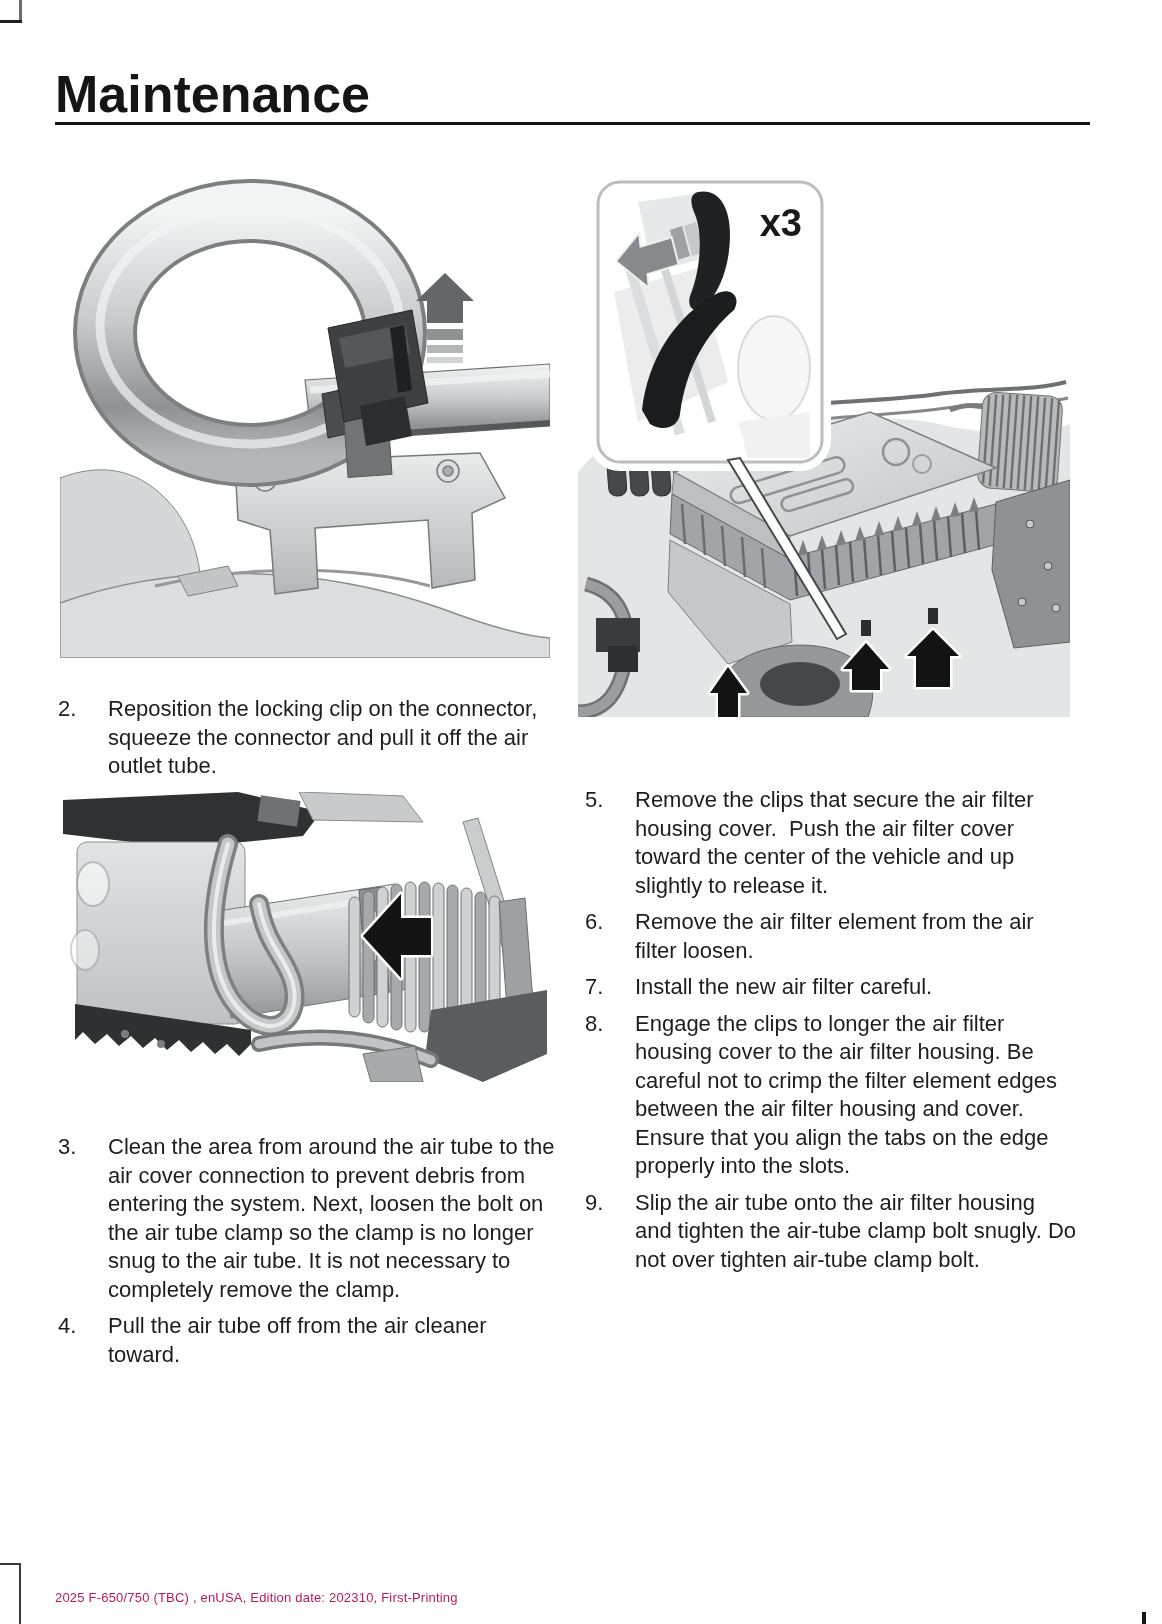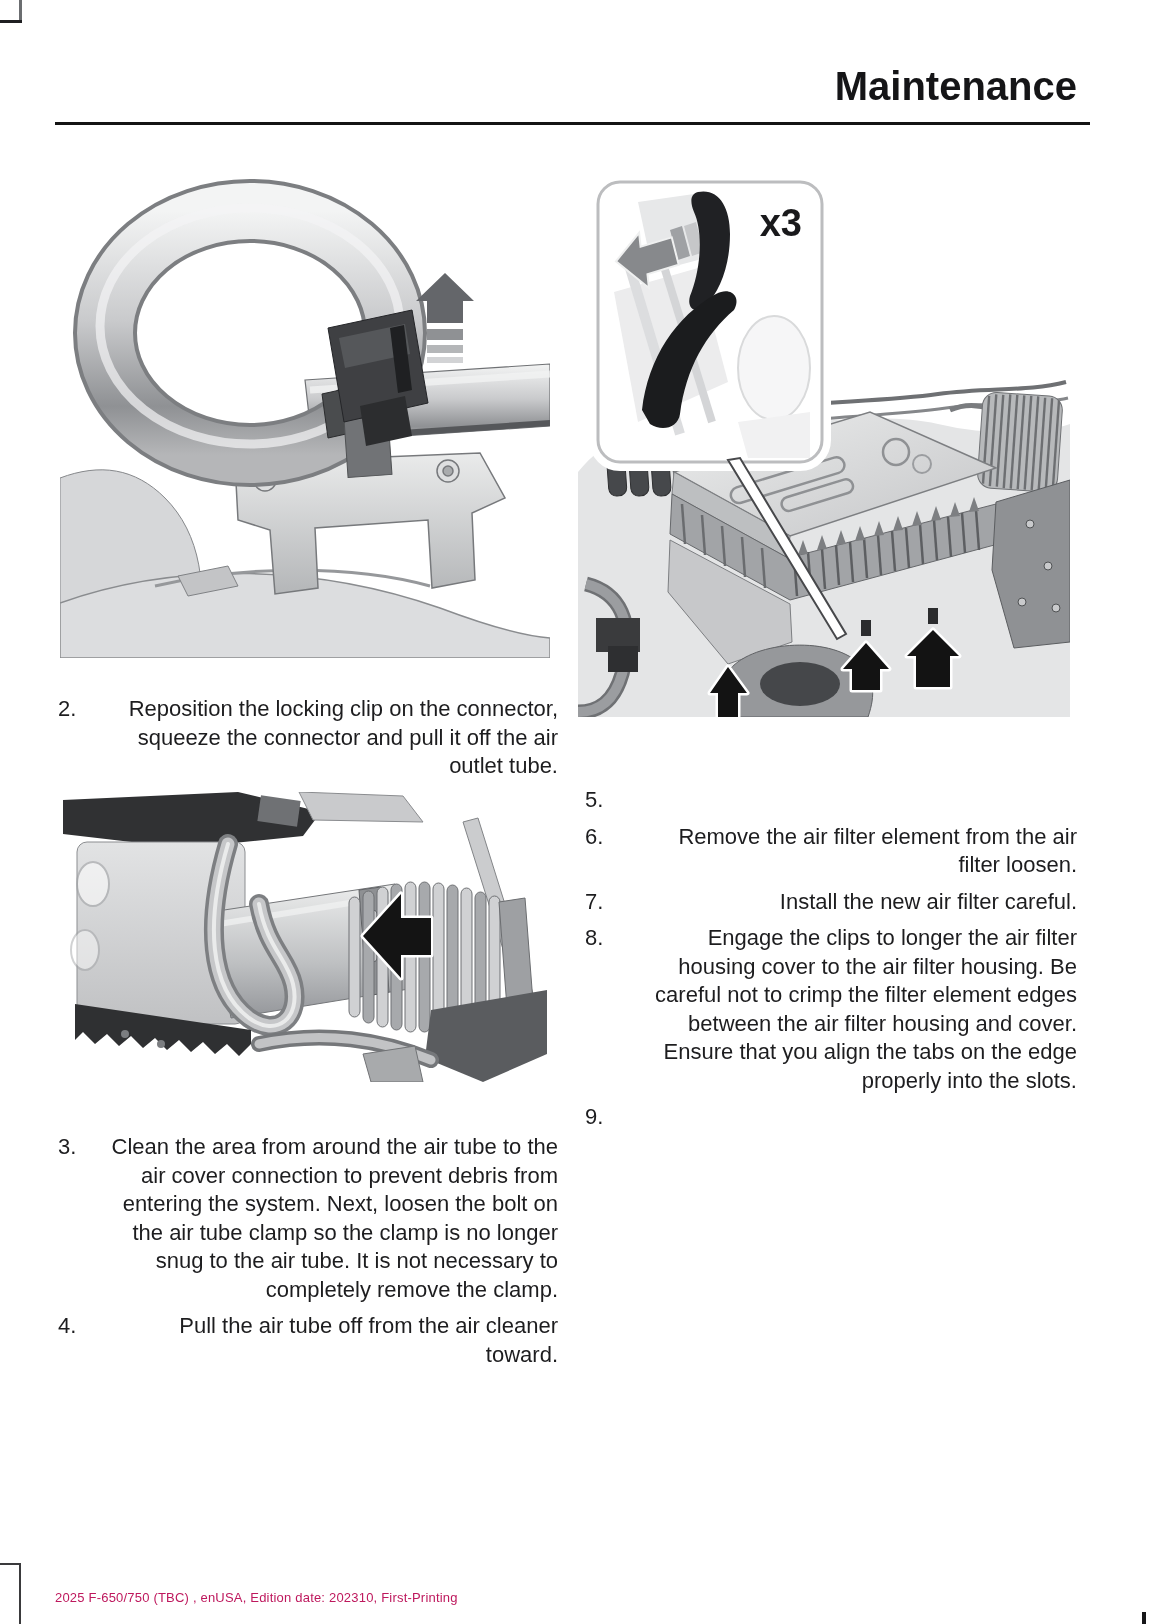--- a/index.html
+++ b/index.html
@@ -9,38 +9,38 @@
     overflow:hidden;
   }
   .mark { position:absolute; }
   .mark-tl-v { left:19px; top:0; width:3px; height:22px; background:#6b6d70; }
   .mark-tl-h { left:0; top:20px; width:22px; height:3px; background:#1f1f21; }
   .mark-bl-h { left:0; top:1563px; width:21px; height:2px; background:#3a3a3c; }
   .mark-bl-v { left:19px; top:1563px; width:2px; height:61px; background:#3a3a3c; }
   .mark-br   { left:1142px; top:1612px; width:4px; height:12px; background:#161618; }
 
   .title {
-    position:absolute; left:55px; top:64px; width:1022px; text-align:right;
-    font-size:40px; font-weight:700; color:#151517; letter-spacing:0;
+    position:absolute; left:55px; top:64px; width:1022px; text-align:left;
+    font-size:52px; font-weight:700; color:#151517; letter-spacing:0;
   }
   .rule { position:absolute; left:55px; top:122px; width:1035px; height:3px; background:#141414; }
 
   .fig { position:absolute;text-decoration:underline; }
   #fig1 { left:60px;  top:168px; width:490px; height:490px; }
   #fig2 { left:63px;  top:792px; width:484px; height:290px; }
   #fig3 { left:578px; top:172px; width:492px; height:545px; }
   .fig svg { display:block; width:100%; height:100%; }
 
   .steps { position:absolute; font-size:22px; line-height:28.5px; color:#1d1d1f; }
   #steps-left-a  { left:58px;  top:695px;  width:500px; }
   #steps-left-b  { left:58px;  top:1133px; width:500px; }
   #steps-right   { left:585px; top:786px;  width:492px; }
   .step { display:flex; margin-bottom:8px; }
   .step-num { flex:0 0 50px; }
-  .step-text { flex:1; white-space:pre-wrap;text-align:right; }
+  .step-text { flex:1; white-space:pre-wrap; }
 
   .page-number {
     position:absolute; left:55px; top:1484px; width:1022px; text-align:center;
     font-size:25px; color:#242426;
   }
   .footer-line {
     position:absolute; left:55px; top:1590px; font-size:13px; color:#be185d;
     letter-spacing:0.2px;
   }
   svg text { font-family:"Liberation Sans","DejaVu Sans",sans-serif; }
@@ -330,33 +330,35 @@
       </g>
       <g>
         <polygon points="355,458 381,484 372,484 372,515 338,515 338,484 329,484" fill="#131313" stroke="#ffffff" stroke-width="5" stroke-linejoin="round" paint-order="stroke"></polygon>
       </g>
     </svg>
   </div>
 
   <div class="steps" id="steps-right">
     <div class="step">
       <div class="step-num">5.</div>
+      <div class="step-text">Remove the clips that secure the air filter housing cover.  Push the air filter cover toward the center of the vehicle and up slightly to release it.</div>
     </div>
     <div class="step">
       <div class="step-num">6.</div>
       <div class="step-text">Remove the air filter element from the air filter loosen.</div>
     </div>
     <div class="step">
       <div class="step-num">7.</div>
       <div class="step-text">Install the new air filter careful.</div>
     </div>
     <div class="step">
       <div class="step-num">8.</div>
       <div class="step-text">Engage the clips to longer the air filter housing cover to the air filter housing. Be careful not to crimp the filter element edges between the air filter housing and cover.  Ensure that you align the tabs on the edge properly into the slots.</div>
     </div>
     <div class="step">
       <div class="step-num">9.</div>
+      <div class="step-text">Slip the air tube onto the air filter housing and tighten the air-tube clamp bolt snugly. Do not over tighten air-tube clamp bolt.</div>
     </div>
   </div>
 
   <div class="footer-line">2025 F-650/750 (TBC) , enUSA, Edition date: 202310, First-Printing</div>
 
 </div>
 
 </body></html>

